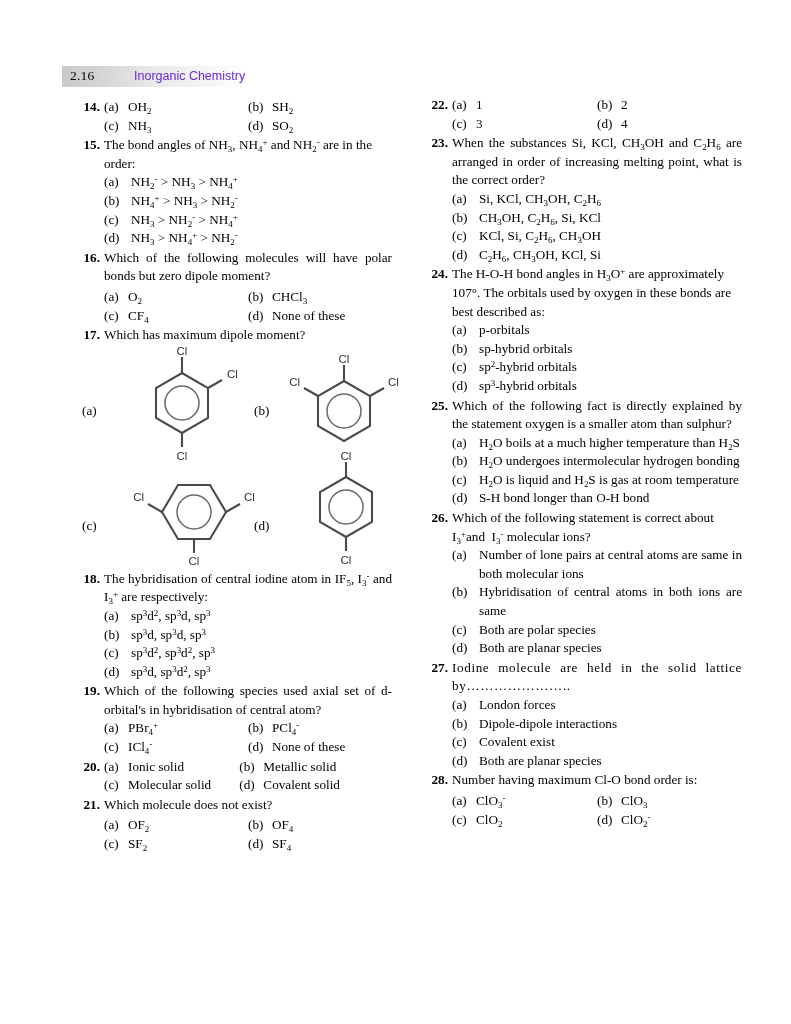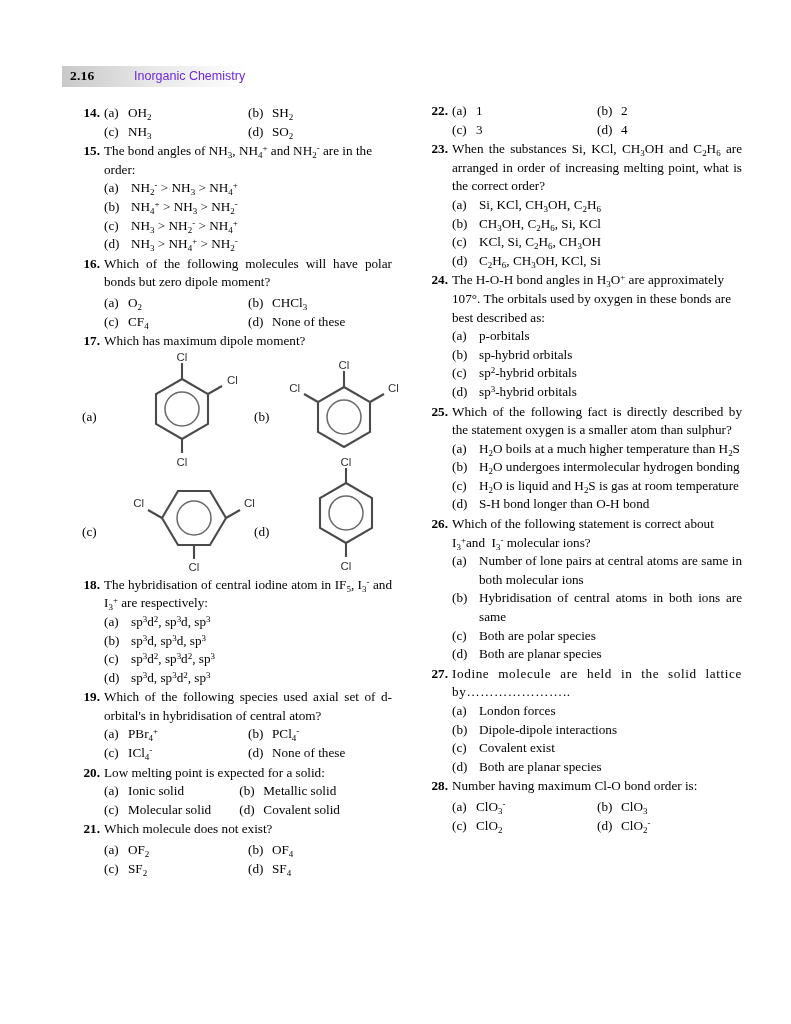--- a/index.html
+++ b/index.html
@@ -36,37 +36,37 @@
     left: 0; top: 0;
     width: 200px;
     height: 21px;
     background: linear-gradient(to right, #c9c9c9 0px, #d5d5d5 38px, #e8e8e8 90px, #ffffff 185px);
   }
   .header-num {
     position: absolute;
     left: 8px;
     top: 2px;
     font-size: 13.5px;
-    font-weight: bold;
+    font-weight: normal;
     letter-spacing: 0.2px;
   }
   .header-title {
     position: absolute;
     left: 72px;
     top: 3px;
     font-size: 12.5px;
     font-family: "Liberation Sans", "DejaVu Sans", sans-serif;
     color: #6d28d9;
     white-space: nowrap;
   }
 
   
   .col {
     position: absolute;
-    top: 102px;
+    top: 96px;
     font-size: 13.2px;
     line-height: 18.6px;
   }
   .col-left  { left: 76px;  width: 316px; }
   .col-right { left: 424px; width: 318px; }
 
   
   .q {
     position: relative;
     padding-left: 28px;
@@ -362,21 +362,20 @@
           <div class="opt half">
             <span class="opt-lab">(d)</span>
             <span class="opt-body">None of these</span>
           </div>
         </div>
       </div>
     </div>
 
     <div class="q">
       <div class="q-num">20.</div>
-      <div class="q-text nojust">Low melting point is expected for a solid:</div>
       <div class="opts">
         <div class="opt-row">
           <div class="opt" style="width:47%;">
             <span class="opt-lab">(a)</span>
             <span class="opt-body">Ionic solid</span>
           </div>
           <div class="opt" style="width:53%;">
             <span class="opt-lab">(b)</span>
             <span class="opt-body">Metallic solid</span>
           </div>
@@ -492,21 +491,21 @@
         </div>
         <div class="opt full gap">
           <span class="opt-lab">(d)</span>
           <span class="opt-body">sp<sup>3</sup>-hybrid orbitals</span>
         </div>
       </div>
     </div>
 
     <div class="q">
       <div class="q-num">25.</div>
-      <div class="q-text">Which of the following fact is directly described by the statement oxygen is a smaller atom than sulphur?</div>
+      <div class="q-text">Which of the following fact is directly explained by the statement oxygen is a smaller atom than sulphur?</div>
       <div class="opts">
         <div class="opt full gap">
           <span class="opt-lab">(a)</span>
           <span class="opt-body just">H<sub>2</sub>O boils at a much higher temperature than H<sub>2</sub>S</span>
         </div>
         <div class="opt full gap">
           <span class="opt-lab">(b)</span>
           <span class="opt-body just">H<sub>2</sub>O undergoes intermolecular hydrogen bonding</span>
         </div>
         <div class="opt full gap">

